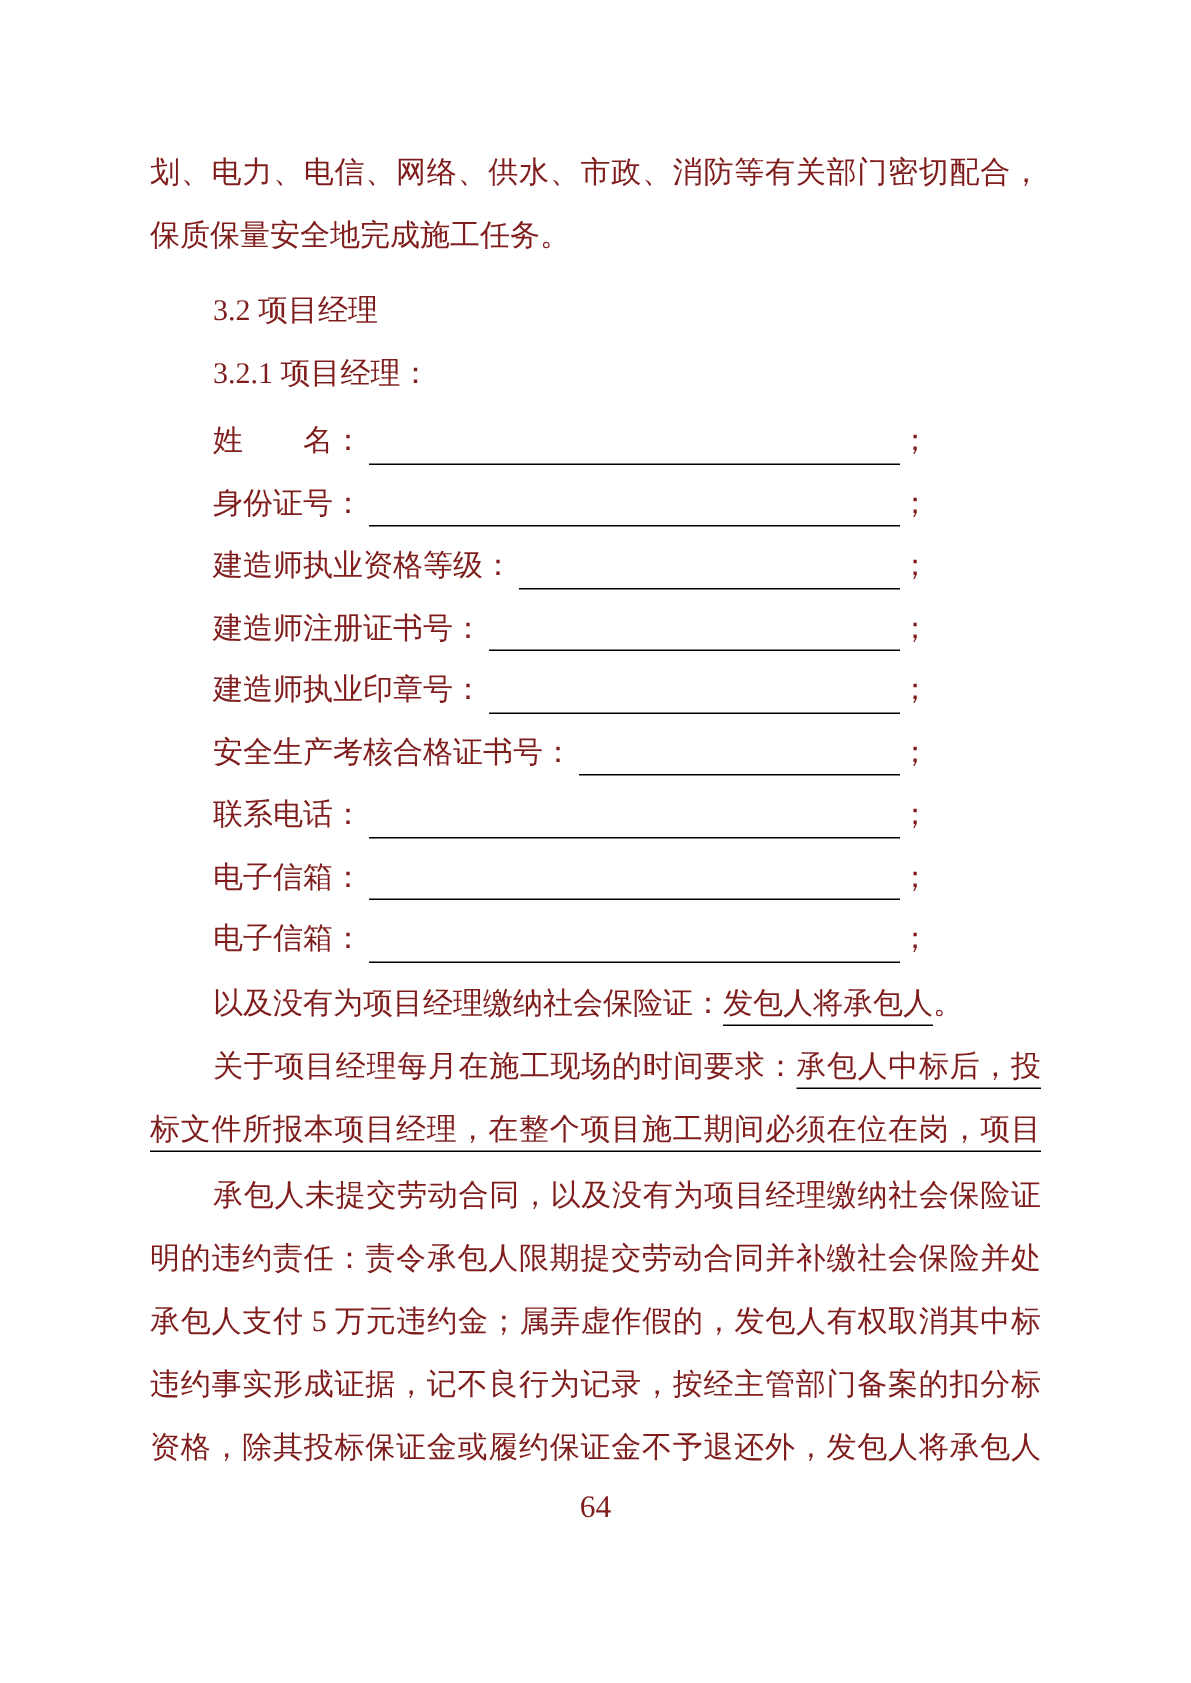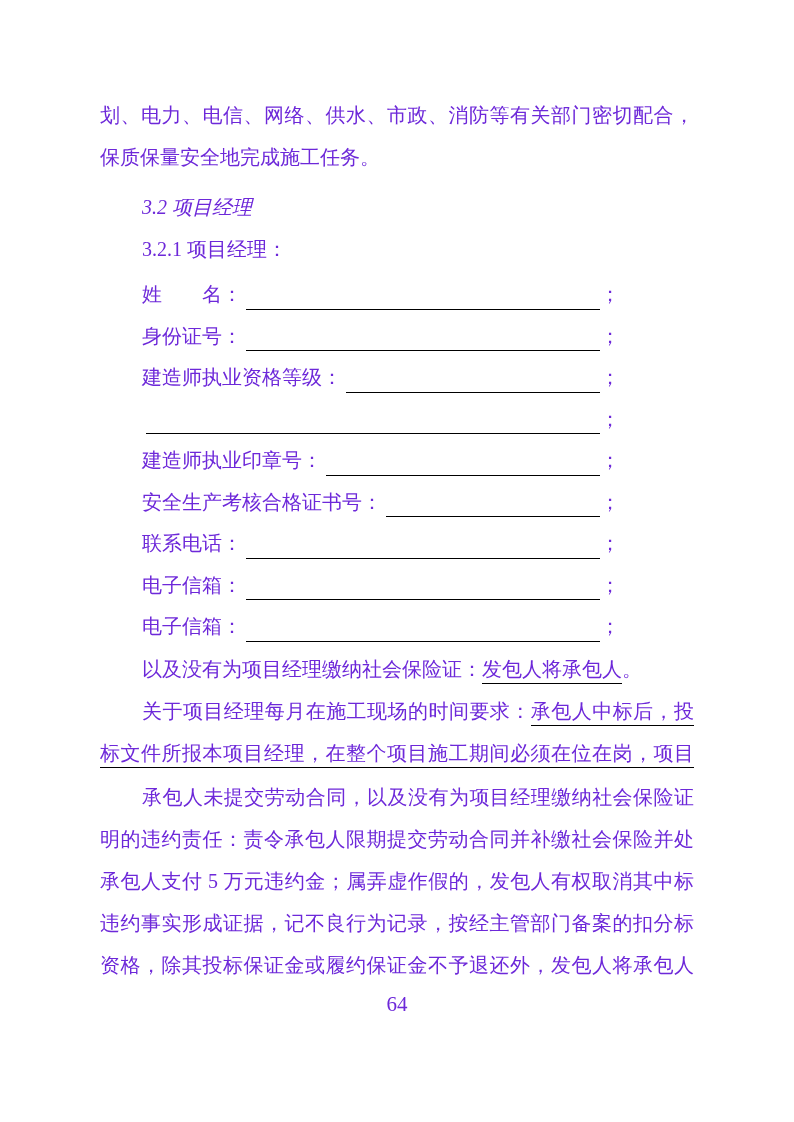--- a/index.html
+++ b/index.html
@@ -3,33 +3,33 @@
 <meta charset="utf-8">
 <style>
   * { margin: 0; padding: 0; box-sizing: border-box; }
   html, body { background: #e8e8e8; }
   .page {
     position: relative;
     width: 794px;
     height: 1122px;
     margin: 0 auto;
     background: #ffffff;
-    color: #6d28d9;
+    color: #7f1d1d;
     font-family: "Liberation Serif", "DejaVu Serif", serif;
     overflow: hidden;
   }
   .body {
     padding: 94px 100px 0 100px;
     font-size: 20px;
     line-height: 42px;
   }
   .line { min-height: 42px; }
   .indent { text-indent: 42px; }
   .justify { text-align: justify; text-align-last: justify; }
-  .heading-gap { margin-top: 8px; font-style: italic; }
+  .heading-gap { margin-top: 8px; }
 
   .fields { margin-top: 4px; }
   .field-row {
     display: flex;
     height: 41.5px;
     line-height: 41.5px;
     margin-left: 42px;
     margin-right: 74px;
     white-space: pre;
   }
@@ -75,20 +75,21 @@
         <span class="field-label">身份证号：</span>
         <span class="blank-line"></span>
         <span class="field-term">；</span>
       </div>
       <div class="field-row">
         <span class="field-label">建造师执业资格等级：</span>
         <span class="blank-line"></span>
         <span class="field-term">；</span>
       </div>
       <div class="field-row">
+        <span class="field-label">建造师注册证书号：</span>
         <span class="blank-line"></span>
         <span class="field-term">；</span>
       </div>
       <div class="field-row">
         <span class="field-label">建造师执业印章号：</span>
         <span class="blank-line"></span>
         <span class="field-term">；</span>
       </div>
       <div class="field-row">
         <span class="field-label">安全生产考核合格证书号：</span>

